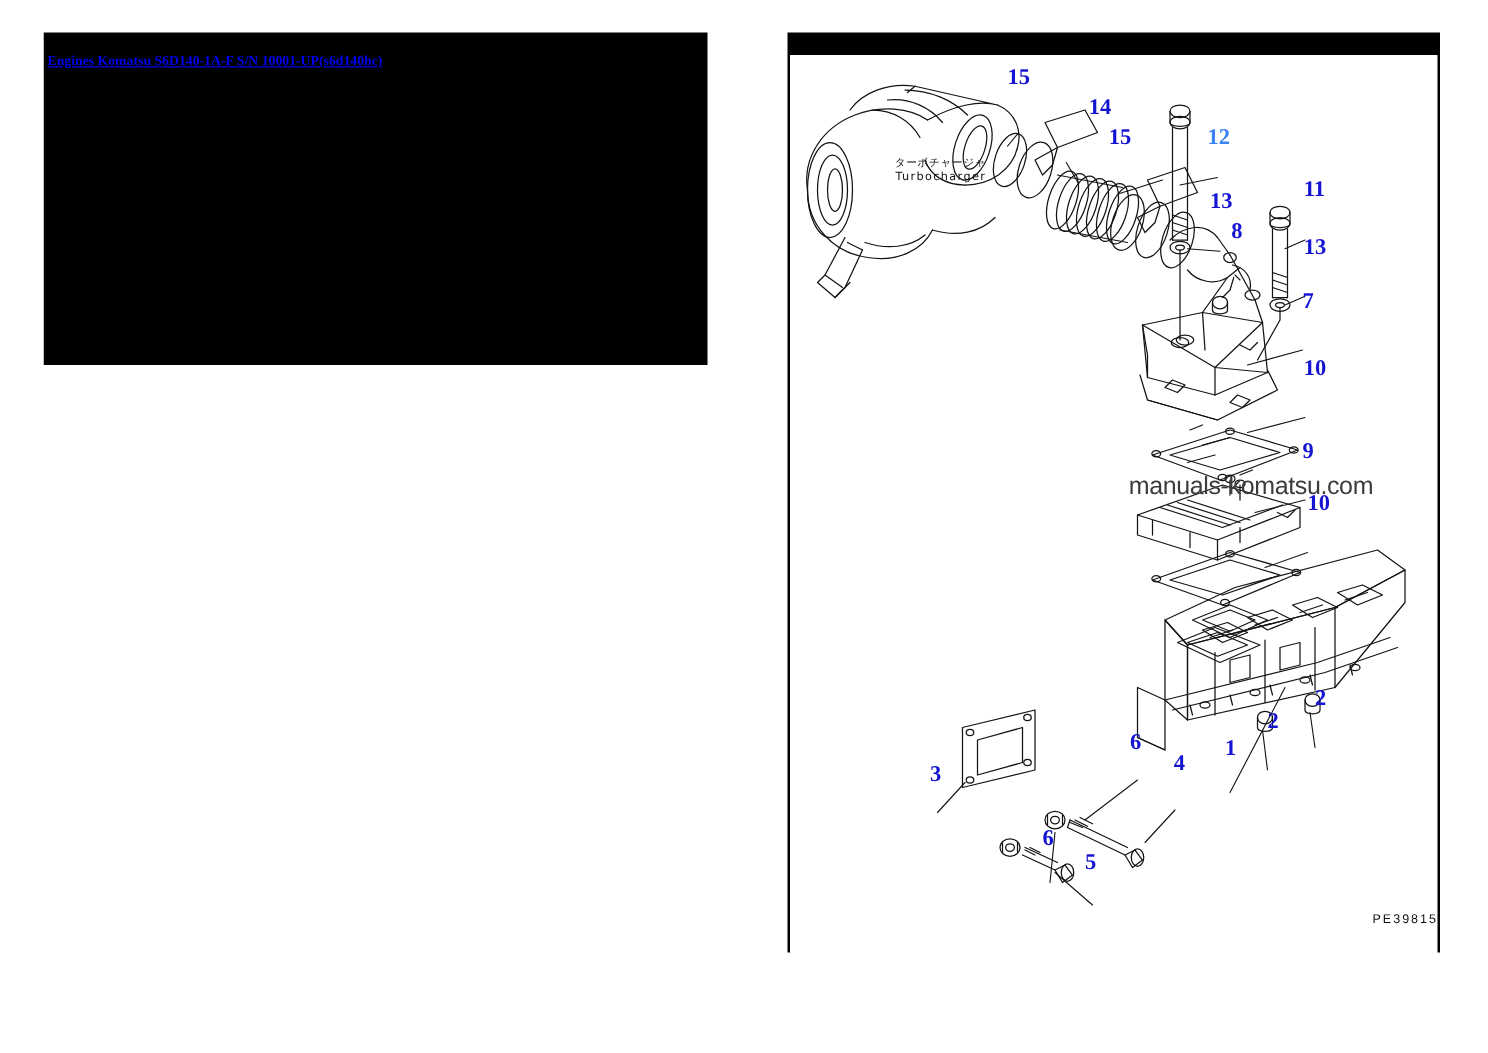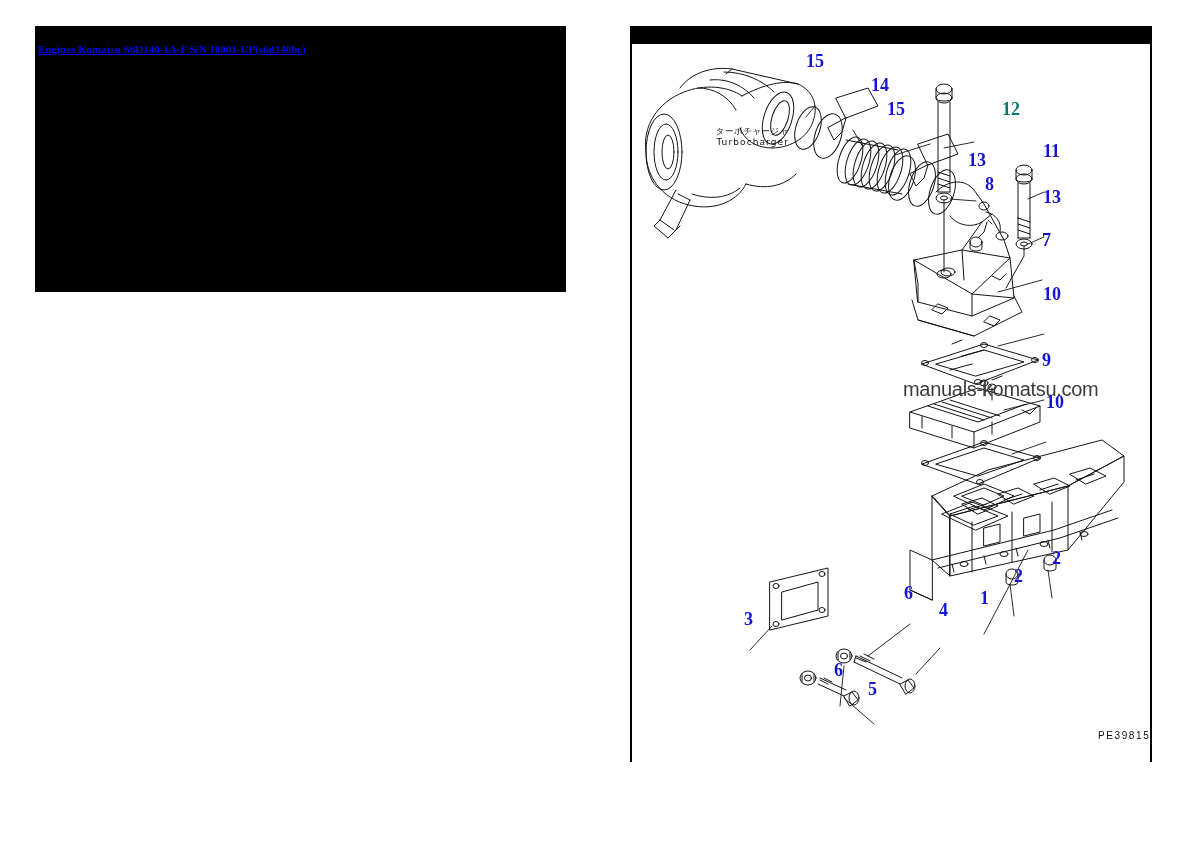--- a/index.html
+++ b/index.html
@@ -415,21 +415,21 @@
 
 <div id="turbo-caption">
   <span class="jp">ターボチャージャ</span>
   <span class="en">Turbocharger</span>
 </div>
 
 <div id="callout-layer">
     <div class="callout" style="left: 806px; top: 52px; color: rgb(20, 20, 210);">15</div>
     <div class="callout" style="left: 844px; top: 76px; color: rgb(20, 20, 210); margin-left: 27px;">14</div>
     <div class="callout" style="left: 887px; top: 100px; color: rgb(20, 20, 210);">15</div>
-    <div class="callout" style="left: 966px; top: 100px; color: #0f766e; margin-left: 36px;">12</div>
+    <div class="callout" style="left: 966px; top: 100px; color: #3b82f6;">12</div>
     <div class="callout" style="left: 1043px; top: 142px; color: rgb(20, 20, 210);">11</div>
     <div class="callout" style="left: 968px; top: 151px; color: rgb(20, 20, 210);">13</div>
     <div class="callout" style="left: 985px; top: 175px; color: rgb(20, 20, 210);">8</div>
     <div class="callout" style="left: 1043px; top: 188px; color: rgb(20, 20, 210);">13</div>
     <div class="callout" style="left: 1042px; top: 231px; color: rgb(20, 20, 210);">7</div>
     <div class="callout" style="left: 1043px; top: 285px; color: rgb(20, 20, 210);">10</div>
     <div class="callout" style="left: 1042px; top: 351px; color: rgb(20, 20, 210);">9</div>
     <div class="callout" style="left: 1046px; top: 393px; color: rgb(20, 20, 210);">10</div>
     <div class="callout" style="left: 1052px; top: 549px; color: rgb(20, 20, 210);">2</div>
     <div class="callout" style="left: 1014px; top: 567px; color: rgb(20, 20, 210);">2</div>

